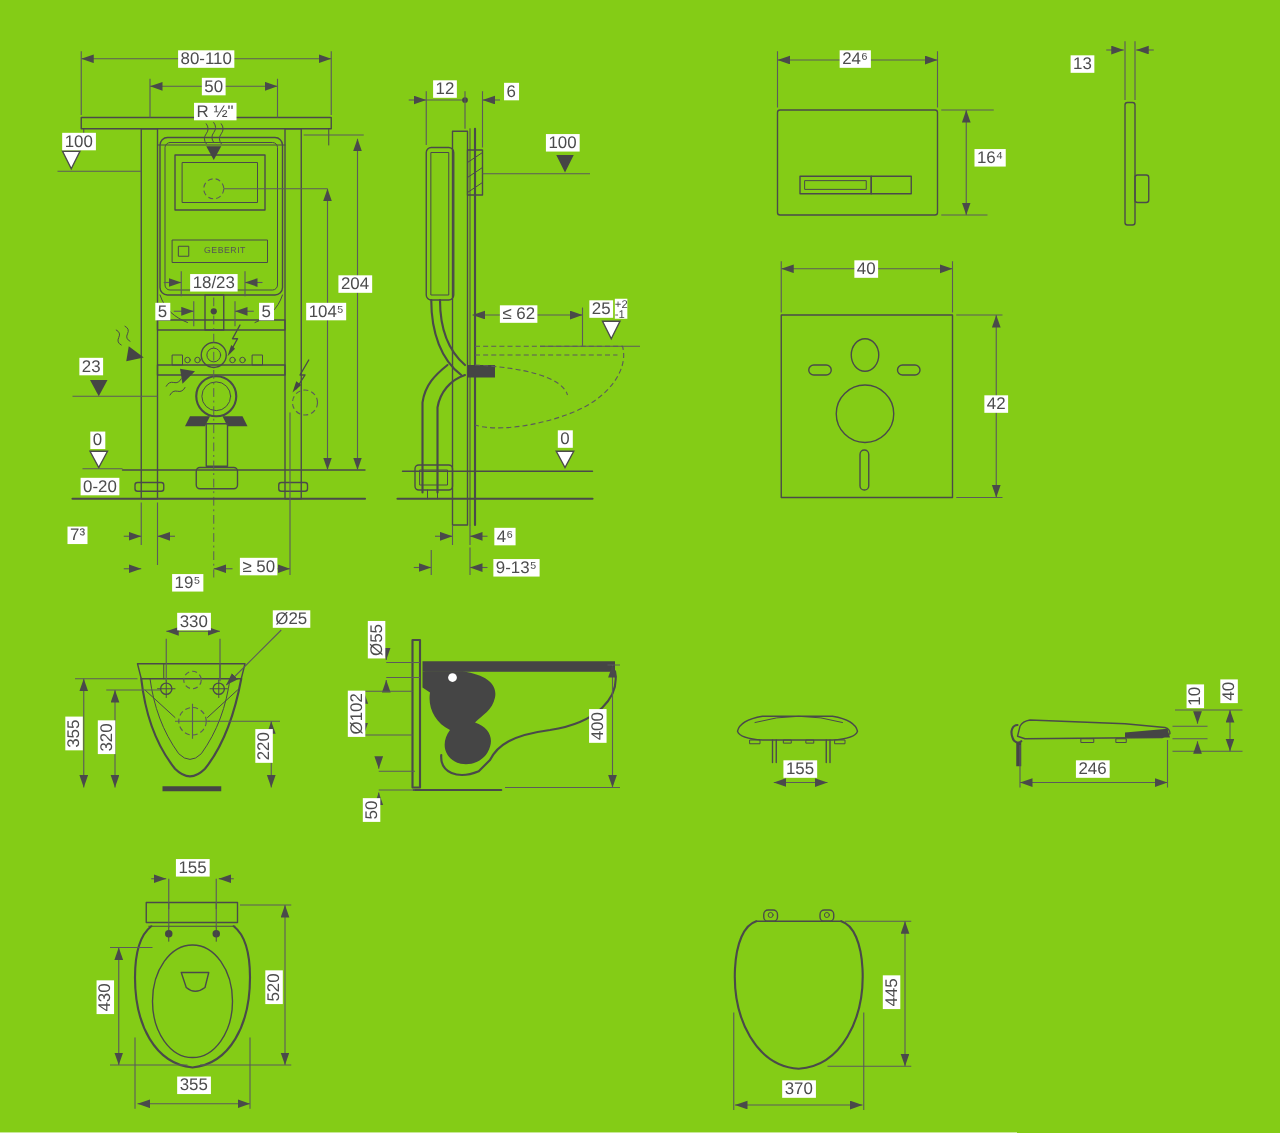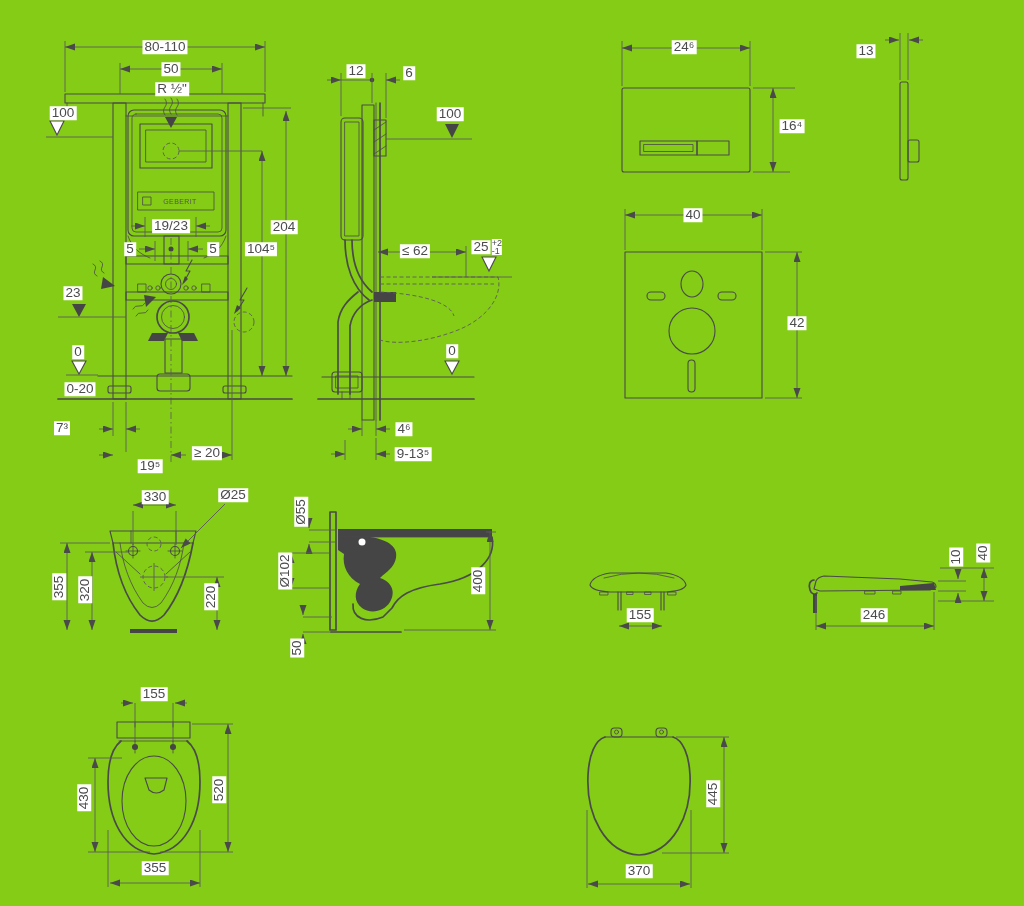--- a/index.html
+++ b/index.html
@@ -315,29 +315,29 @@
     <path class="dim" d="M587,810 V888 M691,810 V888"></path>
   </g>
 </svg>
 
 <span class="lab" style="left:165px;top:47px">80-110</span>
 <span class="lab" style="left:171px;top:69px">50</span>
 <span class="lab" style="left:172px;top:89px">R ½"</span>
 <span class="lab" style="left:63px;top:113px">100</span>
 <span class="lab" style="left:284px;top:227px">204</span>
 <span class="lab" style="left:261px;top:249px">104⁵</span>
-<span class="lab" style="left:171px;top:226px">19/23</span>
+<span class="lab" style="left:171px;top:226px">18/23</span>
 <span class="lab" style="left:130px;top:249px">5</span>
 <span class="lab" style="left:213px;top:249px">5</span>
 <span class="lab" style="left:73px;top:293px">23</span>
 <span class="lab" style="left:78px;top:352px">0</span>
 <span class="lab" style="left:80px;top:389px">0-20</span>
 <span class="lab" style="left:62px;top:428px">7³</span>
 <span class="lab" style="left:150px;top:466px">19⁵</span>
-<span class="lab" style="left:207px;top:453px">≥ 20</span>
+<span class="lab" style="left:207px;top:453px">≥ 50</span>
 <span class="lab brand" style="left:180px;top:201px">GEBERIT</span>
 
 <span class="lab" style="left:356px;top:71px">12</span>
 <span class="lab" style="left:409px;top:73px">6</span>
 <span class="lab" style="left:450px;top:114px">100</span>
 <span class="lab" style="left:415px;top:251px">≤ 62</span>
 <span class="lab" style="left:481px;top:247px">25</span>
 <span class="tolstack" style="left:497px;top:247px"><span>+2</span><br><span>-1</span></span>
 <span class="lab" style="left:452px;top:351px">0</span>
 <span class="lab" style="left:404px;top:429px">4⁶</span>

